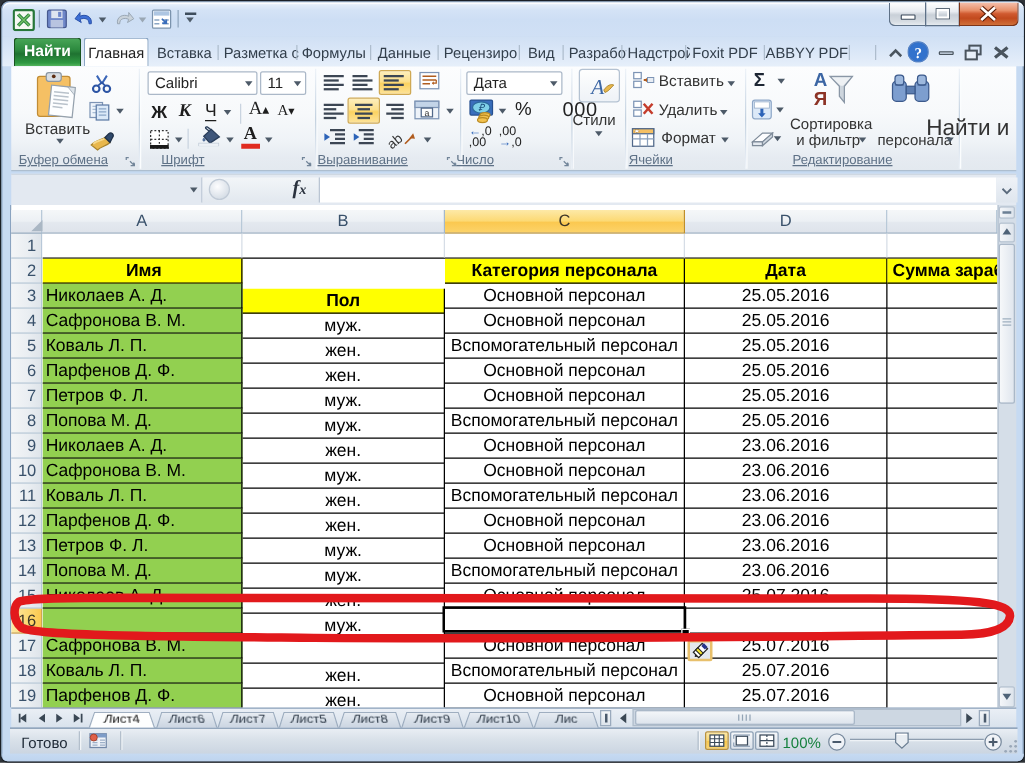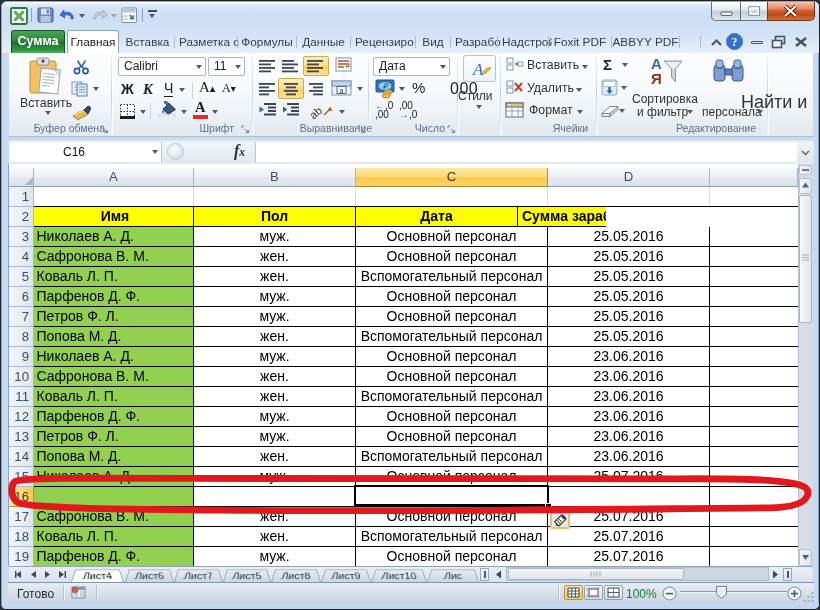--- a/index.html
+++ b/index.html
@@ -15,21 +15,21 @@
 .wb.close{left:56px;width:48px;border-radius:0 0 5px 0;background:linear-gradient(180deg,#f6c0ac 0,#e8906a 35%,#d05a30 50%,#c24a1e 70%,#cf6f38 100%);border-color:#7c3418;}
 
 #tabrow{left:1px;top:28px;width:818px;height:24px;background:linear-gradient(180deg,#d0e0f4 0,#d9e6f7 45%,#e6effa 100%);}
 #filebtn{left:10px;top:29px;width:54px;height:23px;border-radius:3px 3px 0 0;background:linear-gradient(180deg,#47a556 0,#2d8a3f 40%,#1f7231 55%,#2f9942 88%,#57b65f 100%);border:1px solid #18541f;border-bottom:none;box-sizing:border-box;color:#fff;font-size:12.5px;font-weight:bold;text-align:center;line-height:21px;}
 .rtab{position:absolute;top:30px;height:22px;line-height:22px;font-size:11.8px;color:#333f4c;text-align:center;white-space:nowrap;overflow:hidden;}
 .rtab.active{background:#ffffff;border:1px solid #8ca7c5;border-bottom:none;border-radius:2.5px 2.5px 0 0;box-sizing:border-box;color:#222;top:29px;height:23px;line-height:22px;}
 .tabsep{position:absolute;top:35px;height:12px;width:1px;background:#aebdcd;}
 
 #ribbon{left:8px;top:52px;width:804px;height:84px;background:linear-gradient(180deg,#fcfdfe 0,#f7f9fb 45%,#eff3f7 72%,#e6ebf1 88%,#e3e9ef 100%);border-bottom:1px solid #adbecf;box-sizing:border-box;}
 .gsep{position:absolute;top:2px;height:80px;width:1px;background:linear-gradient(180deg,#eef3f9 0,#c3d1df 50%,#eef3f9 100%);box-shadow:1px 0 0 #fbfdfe;}
-.glabel{position:absolute;font-size:10.5px;color:#5e7186;text-align:right;white-space:nowrap;}
+.glabel{position:absolute;font-size:10.5px;color:#5e7186;text-align:left;white-space:nowrap;text-decoration:underline;}
 .glaunch{position:absolute;width:11px;height:11px;}
 .ribtxt{position:absolute;font-size:12.3px;color:#333;white-space:nowrap;}
 .combo{position:absolute;background:#fff;border:1px solid #abb8c8;box-sizing:border-box;font-size:12px;color:#222;height:19px;line-height:17px;border-radius:2px;}
 .darr{position:absolute;width:0;height:0;border-left:3px solid transparent;border-right:3px solid transparent;border-top:4px solid #4d5a68;}
 .hl{position:absolute;background:linear-gradient(180deg,#fdeebc 0,#fce08d 45%,#fbd261 55%,#fde399 100%);border:1px solid #cfa954;border-radius:2px;box-sizing:border-box;}
 
 #fbar{left:8px;top:138px;width:804px;height:25px;background:#e3e9f1;border-top:1px solid #cfd8e2;box-sizing:border-box;}
 #namebox{left:8px;top:141px;width:152px;height:20px;background:#fff;font-size:12px;color:#111;line-height:20px;}
 #nbarr{left:151px;top:149px;}
 #nbsep{left:160px;top:141px;width:1px;height:20px;background:#bac5d3;}
@@ -44,21 +44,21 @@
 .chdr{position:absolute;top:0;height:19px;background:linear-gradient(180deg,#f5f7f9 0,#ecf0f4 50%,#e4e9ef 55%,#dee3eb 100%);border-right:1px solid #a3b8cc;border-bottom:1px solid #8ca2b8;box-sizing:border-box;text-align:center;font-size:13.2px;color:#39516b;line-height:18px;}
 .chdr.sel{background:linear-gradient(180deg,#fde9a7 0,#fcd973 50%,#fbc84f 53%,#fcd369 100%);border-right:1px solid #c08f28;border-bottom:1px solid #ad8426;color:#3e3627;}
 #rowhdrs{left:8px;top:186px;width:25px;height:379px;overflow:hidden;}
 .rhdr{position:absolute;left:0;width:25px;height:20px;background:linear-gradient(90deg,#f3f5f7 0,#eaeef2 55%,#dee4ea 100%);border-right:1px solid #a3b8cc;border-bottom:1px solid #a8bccd;box-sizing:border-box;text-align:right;padding-right:4px;font-size:13.2px;color:#39516b;line-height:19px;}
 .rhdr.sel{background:linear-gradient(90deg,#fde9a7 0,#fcd973 55%,#fbc84f 100%);border-right:1px solid #c08f28;border-bottom:1px solid #c08f28;color:#3e3627;}
 #cells{left:33px;top:186px;width:764px;height:379px;background:#fff;overflow:hidden;}
 .crow{position:relative;display:flex;height:20px;}
 .r1{border-bottom:1px solid #000;height:19px;}
 .cell{box-sizing:border-box;height:20px;border-right:1px solid #000;border-bottom:1px solid #000;font-size:14px;line-height:18.5px;text-align:center;color:#000;overflow:hidden;white-space:nowrap;}
 .cA{width:160px;text-align:left;padding-left:2.5px;background:#92d050;}
-.cB{width:162px;}
+.cB{width:162px;margin-top:24px;}
 .cC{width:192px;}
 .cD{width:162px;}
 .cE{width:88px;border-right:none;}
 .yellow{background:#ffff00;font-weight:bold;}
 .g1{box-sizing:border-box;height:19px;border-right:1px solid #d6dde6;}
 
 #c16sel{left:353px;top:484px;width:195px;height:21px;border:2px solid #000;box-sizing:border-box;background:transparent;}
 #fillhandle{left:544px;top:502px;width:5px;height:5px;background:#000;border:1px solid #fff;}
 
 #vscroll{left:797px;top:163px;width:15px;height:402px;background:#d5dee8;border-left:1px solid #b4c1cf;box-sizing:border-box;}
@@ -141,21 +141,21 @@
           <g stroke="#5c1e08" stroke-width="4">
             <path d="M17 4 L28 14 M28 4 L17 14"></path>
           </g>
           <g stroke="#fff" stroke-width="2.1">
             <path d="M17 4 L28 14 M28 4 L17 14"></path>
           </g>
         </svg>
       </div>
   </div>
   <div class="abs" id="tabrow"></div>
-  <div class="abs" id="filebtn">Сумма</div>
+  <div class="abs" id="filebtn">Найти</div>
 <div class="rtab active" style="left:66px;width:52px;">Главная</div>
 <div class="rtab" style="left:119px;width:55px;">Вставка</div>
 <div class="rtab" style="left:174px;width:62px;text-align:left;padding-left:4px;">Разметка с</div>
 <div class="rtab" style="left:237px;width:58px;">Формулы</div>
 <div class="rtab" style="left:296px;width:53px;">Данные</div>
 <div class="rtab" style="left:350px;width:64px;text-align:left;padding-left:4px;">Рецензиро</div>
 <div class="rtab" style="left:415px;width:34px;">Вид</div>
 <div class="rtab" style="left:450px;width:46px;text-align:left;padding-left:4px;">Разработч</div>
 <div class="rtab" style="left:497px;width:50px;text-align:left;padding-left:4px;">Надстрой</div>
 <div class="rtab" style="left:548px;width:62px;">Foxit PDF</div>
@@ -481,21 +481,20 @@
  <rect x="13" y="13" width="7" height="6" fill="#5c7db0" stroke="#3c5a8c"></rect>
  <path d="M4 12 L11 12 M22 12 L29 12" stroke="#3c5a8c" stroke-width="0.8"></path>
 </svg>
       </div>
 <div class="ribtxt" style="left:732px;top:39px;font-size:18px">Найти и</div>
 <div class="ribtxt" style="left:693px;top:52px;font-size:12px">персонала</div>
 <div class="darr" style="left:748px;top:57px"></div>
 <div class="glabel" style="left:625px;top:69px;width:122px">Редактирование</div>
   </div>
   <div class="abs" id="fbar"></div>
-  <div class="abs" id="namebox"><span style="margin-left:54px">C16</span></div>
   <div class="abs darr" id="nbarr"></div>
   <div class="abs" id="nbsep"></div>
   <div class="abs" id="fxcap"></div>
   <div class="abs" id="fxgrip"></div>
   <div class="abs" id="fxsym">f<span style="font-size:11.5px">x</span></div>
   <div class="abs" id="ffield"></div>
   <div class="abs" id="fexp">
       <svg width="17" height="20">
         <path d="M5 9 L8.5 12.5 L12 9" fill="none" stroke="#5a6a7c" stroke-width="1.5"></path>
       </svg>
@@ -535,20 +534,21 @@
 <div class="crow r1">
         <div class="g1" style="width:160px"></div>
         <div class="g1" style="width:162px"></div>
         <div class="g1" style="width:192px"></div>
         <div class="g1" style="width:162px"></div>
         <div class="g1" style="width:88px;border-right:none"></div>
       </div>
 <div class="crow">
         <div class="cell cA yellow" style="text-align:center;padding-left:3px">Имя</div>
         <div class="cell cB yellow">Пол</div>
+        <div class="cell cC yellow">Категория персонала</div>
         <div class="cell cD yellow">Дата</div>
         <div class="cell cE yellow" style="text-align:left;padding-left:4px">Сумма зараб</div>
       </div>
 <div class="crow">
         <div class="cell cA">Николаев А. Д.</div>
         <div class="cell cB">муж.</div>
         <div class="cell cC">Основной персонал</div>
         <div class="cell cD">25.05.2016</div>
         <div class="cell cE"></div>
       </div>

